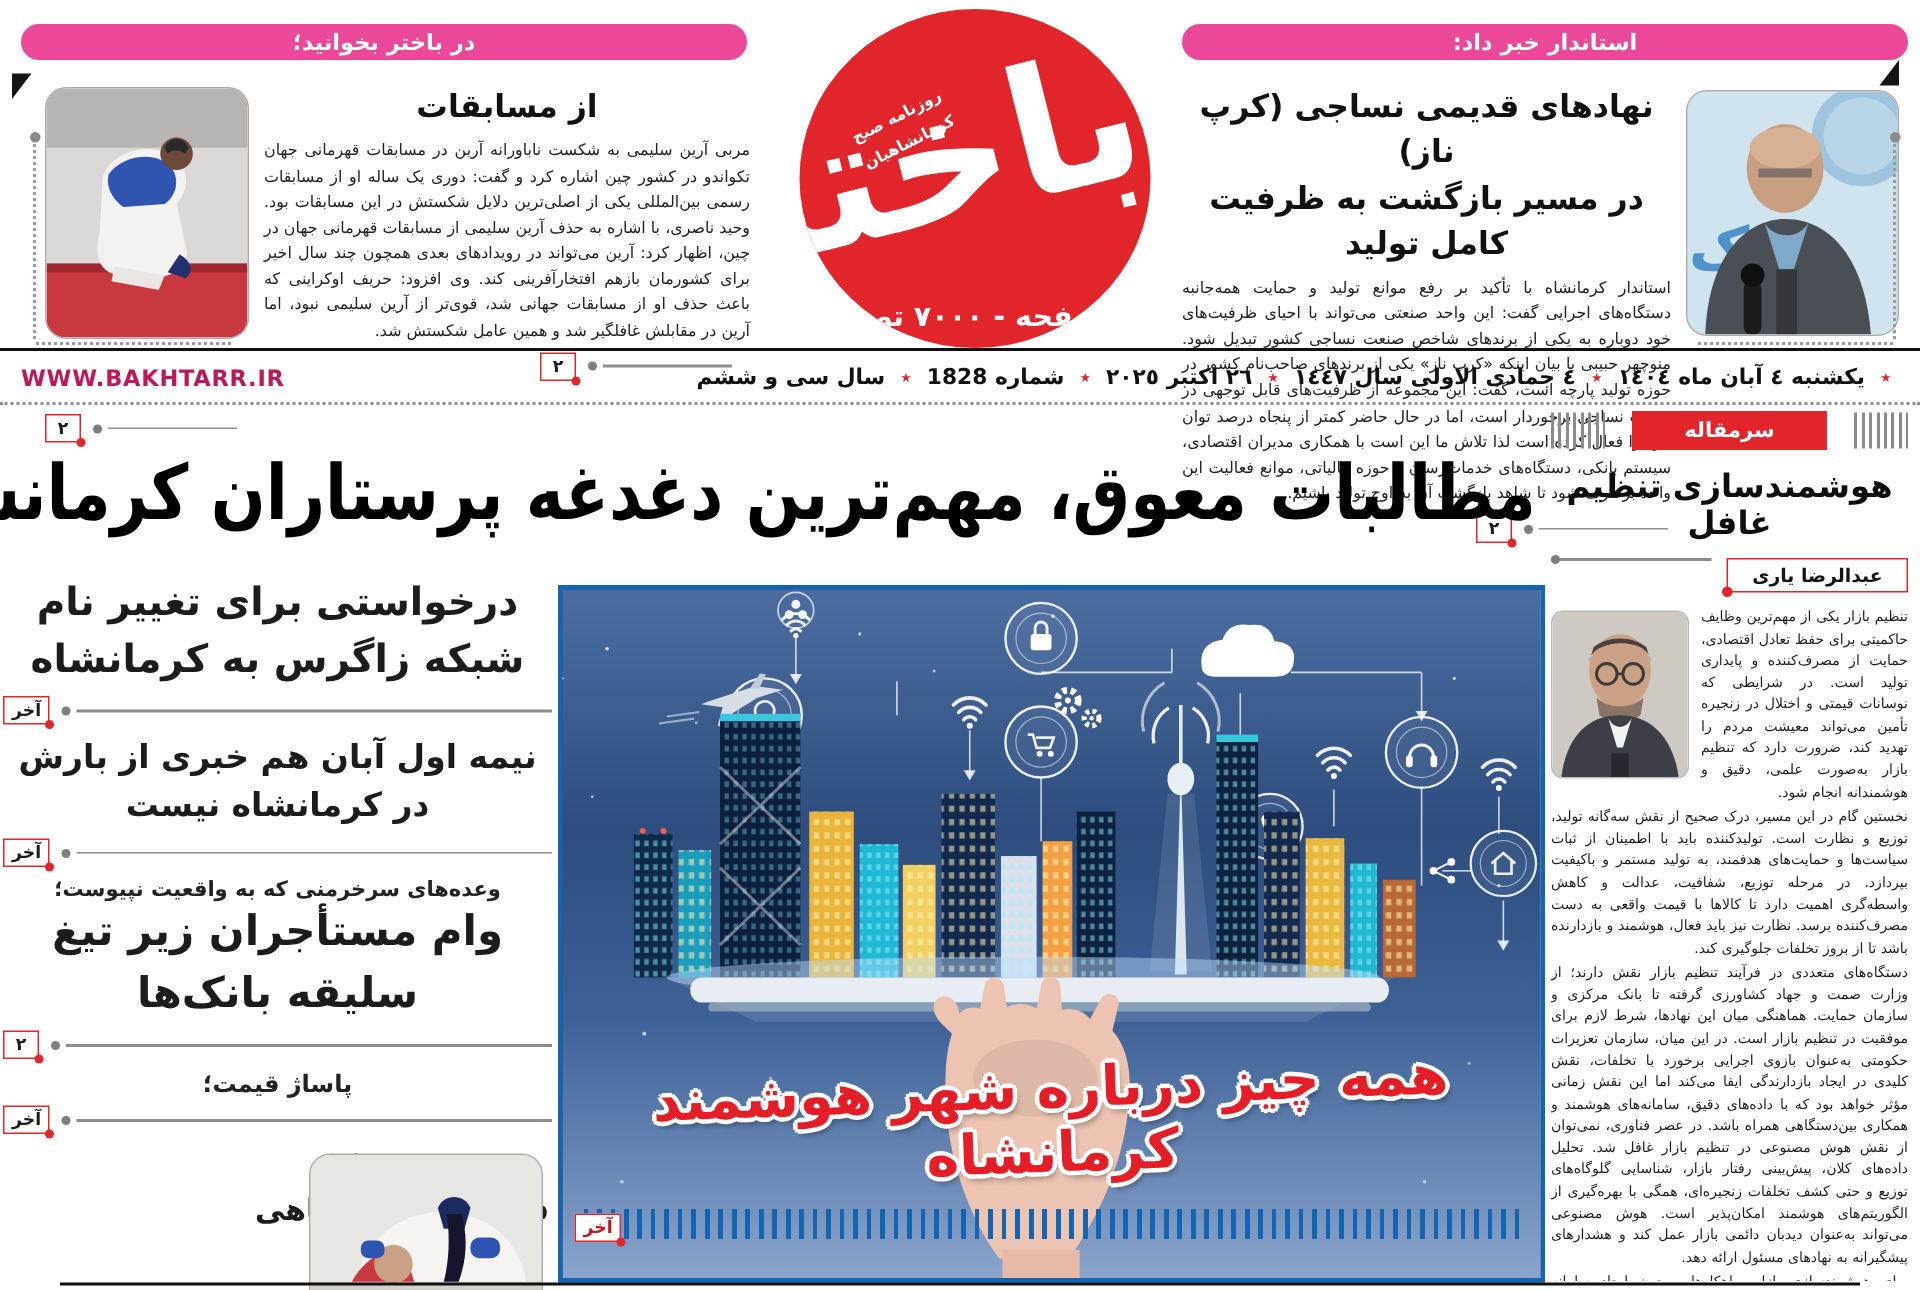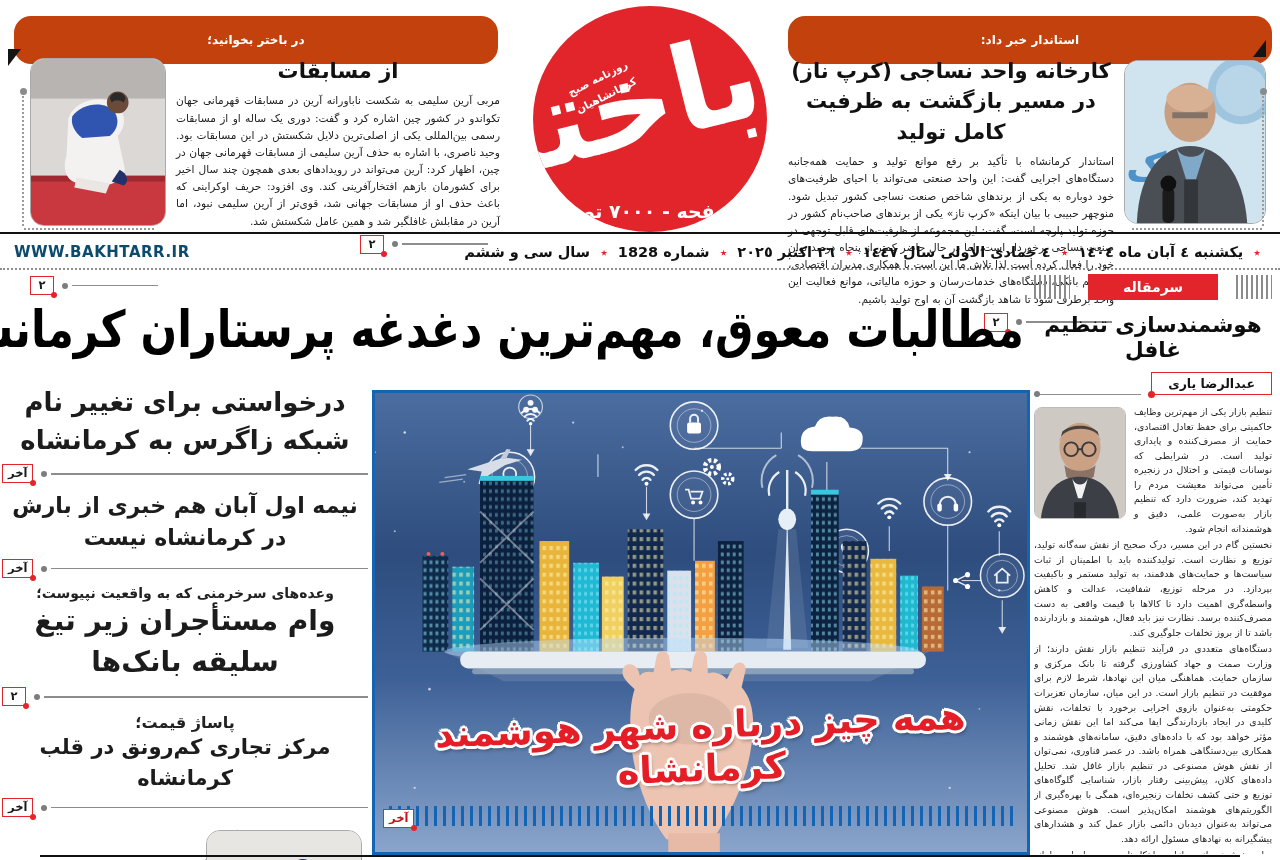--- a/index.html
+++ b/index.html
@@ -1,22 +1,22 @@
 <!DOCTYPE html>
 <html lang="fa" dir="rtl"><head>
 <meta charset="utf-8">
 <style>
   * { margin:0; padding:0; box-sizing:border-box; }
   html,body { width:1280px; height:860px; overflow:hidden; background:#fff;
     font-family:"DejaVu Sans", sans-serif; }
   .page { position:relative; width:1280px; height:860px; background:#fff; direction:rtl; }
 
   
-  .banner { position:absolute; top:16px; height:48px; background:#c2410c; border-radius:17px;
-    color:#fff; font-weight:bold; font-size:12px; display:flex; align-items:center; justify-content:center; }
+  .banner { position:absolute; top:16px; height:24px; background:#ec4899; border-radius:17px;
+    color:#fff; font-weight:bold; font-size:15px; display:flex; align-items:center; justify-content:center; }
   .banner-left  { left:14px;  width:484px; }
   .banner-right { right:8px; width:484px; }
   .fold-tri { position:absolute; width:0; height:0; }
   .fold-tri.tl { left:8px; top:49px; border-top:17px solid #151515; border-right:13px solid transparent; }
   .fold-tri.tr { right:14px; top:40px; border-bottom:17px solid #151515; border-left:13px solid transparent; }
 
   
   .toparticle { position:absolute; top:56px; }
   .ta-title { font-weight:bold; color:#111; text-align:center; font-size:21px; line-height:1.45; }
   .ta-body { font-size:10.6px; line-height:1.62; text-align:justify; color:#222; margin-top:6px; }
@@ -43,21 +43,21 @@
     color:#fff; font-size:10.5px; font-weight:bold; transform:rotate(-27deg); line-height:1.8; }
   .logo-foot { position:absolute; bottom:10px; left:0; width:100%; text-align:center;
     color:#fff; font-size:19px; font-weight:bold; }
 
   
   .rule-top { position:absolute; left:0; top:232px; width:1280px; height:2px; background:#111; }
   .daterow { position:absolute; top:238px; left:0; width:1280px; height:28px; display:flex;
     align-items:center; justify-content:space-between; padding:0 14px; }
   .datetext { font-size:14.5px; font-weight:bold; color:#111; }
   .star { color:#e2252b; font-size:14px; padding:0 5px; }
-  .site { direction:ltr; font-size:15px; font-weight:bold; color:#0c4a6e; letter-spacing:.5px; }
+  .site { direction:ltr; font-size:15px; font-weight:bold; color:#be185d; letter-spacing:.5px; }
   .dotline { position:absolute; top:268px; left:0; width:1280px; border-top:2px dotted #8d8d8d; }
 
   
   .tagbox { position:relative; display:inline-block; border:1.5px solid #e2252b; background:#fff;
     color:#1a1a1a; font-size:11.5px; font-weight:bold; line-height:17px; min-width:24px;
     padding:0 5px; text-align:center; }
   .tagbox::after { content:""; position:absolute; width:6px; height:6px; border-radius:50%; background:#e2252b; }
   .tagbox.dr::after { right:-4px; bottom:-4px; }
   .sep { display:flex; align-items:center; direction:ltr; margin:5px 0 7px; }
   .sepdot { width:6px; height:6px; border-radius:50%; background:#7d7d7d; margin:0 4px 0 8px; flex:none; }
@@ -89,21 +89,21 @@
   .feature-tag { position:absolute; left:8px; bottom:24px; }
 
   
   .edit { position:absolute; right:8px; top:274px; width:238px; height:580px; overflow:hidden; }
   .edit-head { display:flex; align-items:center; gap:18px;border-radius:10px; }
   .bstripes { width:36px; height:24px; flex:none;
     background:repeating-linear-gradient(90deg,#8b8b8b 0 2px, transparent 2px 5px); }
   .edit-label { flex:1; height:26px; background:#e2252b; color:#fff; font-size:14px; font-weight:bold;
     display:flex; align-items:center; justify-content:center; }
   .edit-title { text-align:center; font-size:21.5px; font-weight:bold; color:#0d0d0d; margin:12px 0 10px; }
-  .authorrow { display:flex; align-items:flex-end; direction:ltr; margin-bottom:10px; }
+  .authorrow { display:flex; align-items:flex-start; direction:ltr; margin-bottom:10px; }
   .authorline { flex:1; height:1.5px; background:#8d8d8d; position:relative; }
   .authorline .sd { position:absolute; left:0; top:-2.5px; width:6px; height:6px; border-radius:50%; background:#7d7d7d; }
   .authorbox { position:relative; border:1.7px solid #e2252b; font-size:12.5px; font-weight:bold;
     color:#141414; padding:3px 16px; margin-left:10px; }
   .authorbox::after { content:""; position:absolute; left:-4px; bottom:-4px; width:7px; height:7px;
     border-radius:50%; background:#e2252b; }
   .edit-body { font-size:9.4px; line-height:1.55; text-align:justify; color:#1d1d1d; }
   .edit-body p { margin-bottom:2px; }
   .author-photo { float:left; width:92px; height:112px; margin:2px 8px 4px 0; border-radius:8px;
     overflow:hidden; border:1px solid #bbb; }
@@ -175,21 +175,21 @@
         <path d="M48,52 h36 v6 h-36 Z" fill="#555" opacity=".6"></path>
         <path d="M12,164 C14,110 40,86 66,86 C96,86 120,112 124,164 Z" fill="#4a4f55"></path>
         <path d="M52,88 C58,100 76,100 82,88 L72,120 L62,120 Z" fill="#7fa8c9"></path>
         <rect x="60" y="120" width="14" height="44" fill="#33373c"></rect>
         <rect x="38" y="128" width="12" height="36" rx="5" fill="#1b1b1b"></rect>
         <circle cx="44" cy="124" r="8" fill="#101010"></circle>
       </svg>
     </div>
     <div class="tr-text">
       <div class="ta-title">
-        <div>کارخانه واحد نساجی (کرپ ناز)</div>
+        <div>نهادهای قدیمی نساجی (کرپ ناز)</div>
         <div>در مسیر بازگشت به ظرفیت کامل تولید</div>
       </div>
       <div class="ta-body">استاندار کرمانشاه با تأکید بر رفع موانع تولید و حمایت همه‌جانبه دستگاه‌های اجرایی گفت: این واحد صنعتی می‌تواند با احیای ظرفیت‌های خود دوباره به یکی از برندهای شاخص صنعت نساجی کشور تبدیل شود. منوچهر حبیبی با بیان اینکه «کرپ ناز» یکی از برندهای صاحب‌نام کشور در حوزه تولید پارچه است، گفت: این مجموعه از ظرفیت‌های قابل توجهی در صنعت نساجی برخوردار است، اما در حال حاضر کمتر از پنجاه درصد توان خود را فعال کرده است لذا تلاش ما این است با همکاری مدیران اقتصادی، سیستم بانکی، دستگاه‌های خدمات‌رسان و حوزه مالیاتی، موانع فعالیت این واحد برطرف شود تا شاهد بازگشت آن به اوج تولید باشیم.</div>
       <div class="sep" style="width:130px;">
         <span class="tagbox dr">٢</span>
         <span class="sepdot"></span>
         <span class="sepline short"></span>
       </div>
     </div>
   </div>
@@ -254,21 +254,20 @@
       <div class="lc-title" style="font-size:28px;">وام مستأجران زیر تیغ سلیقه بانک‌ها</div>
       <div class="sep">
         <span class="tagbox dr">٢</span>
         <span class="sepdot"></span>
         <span class="sepline"></span>
       </div>
     </div>
 
     <div>
       <div class="lc-kicker" style="font-size:16px;">پاساژ قیمت؛</div>
-      <div class="lc-title" style="font-size:21px;">مرکز تجاری کم‌رونق در قلب کرمانشاه</div>
       <div class="sep">
         <span class="tagbox dr">آخر</span>
         <span class="sepdot"></span>
         <span class="sepline"></span>
       </div>
     </div>
 
     <div style="position:relative; min-height:128px;">
       <div class="photo-frame lc-photo">
         <svg width="100%" height="100%" viewBox="0 0 156 116" preserveAspectRatio="none">

